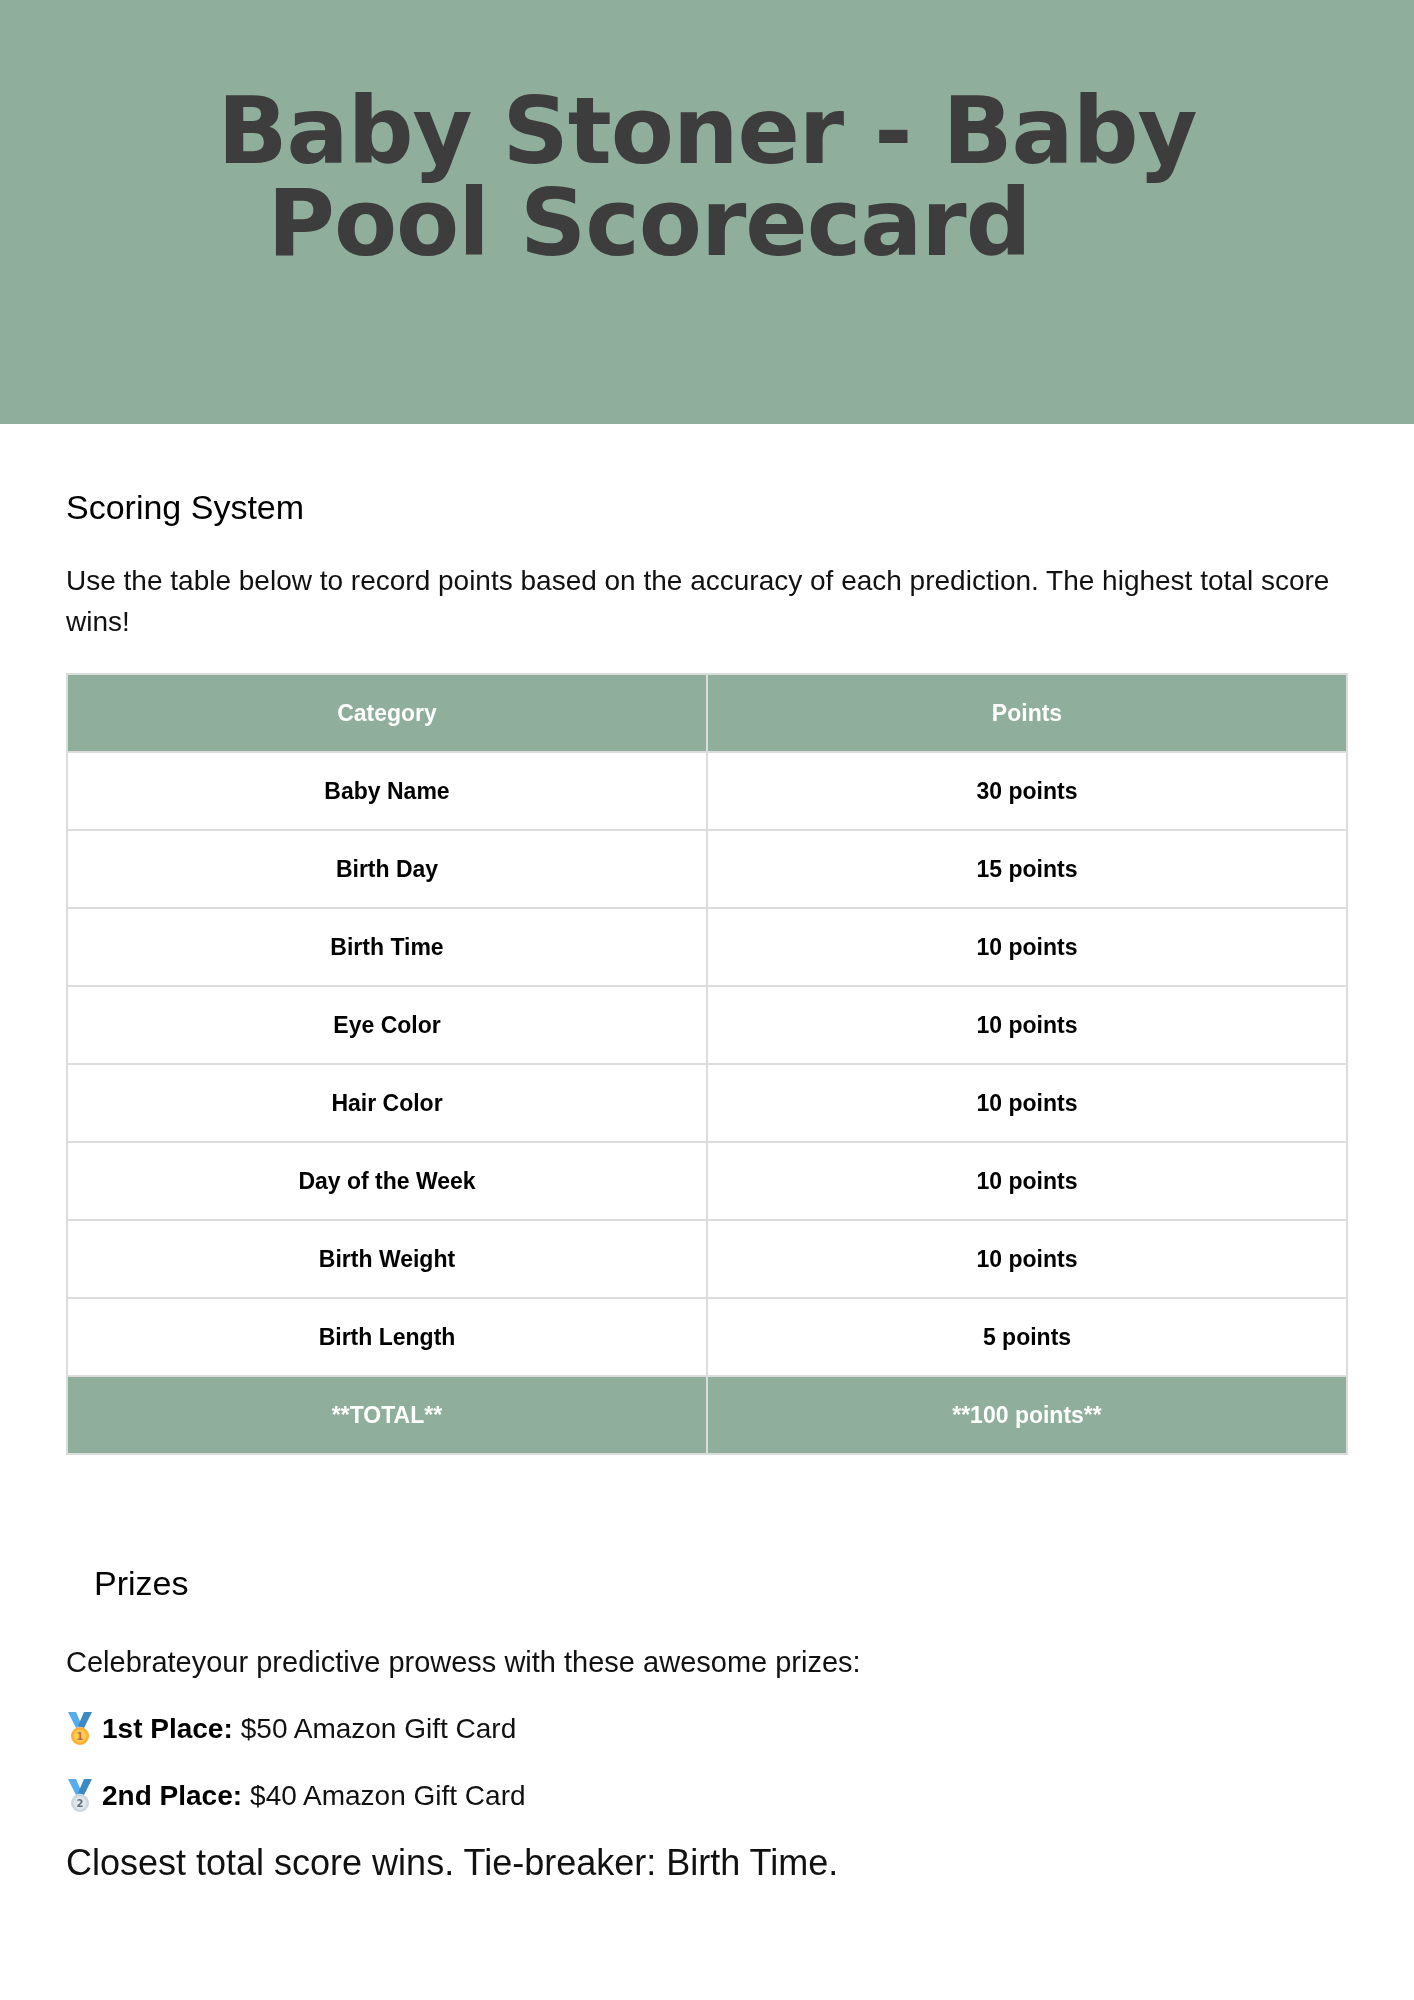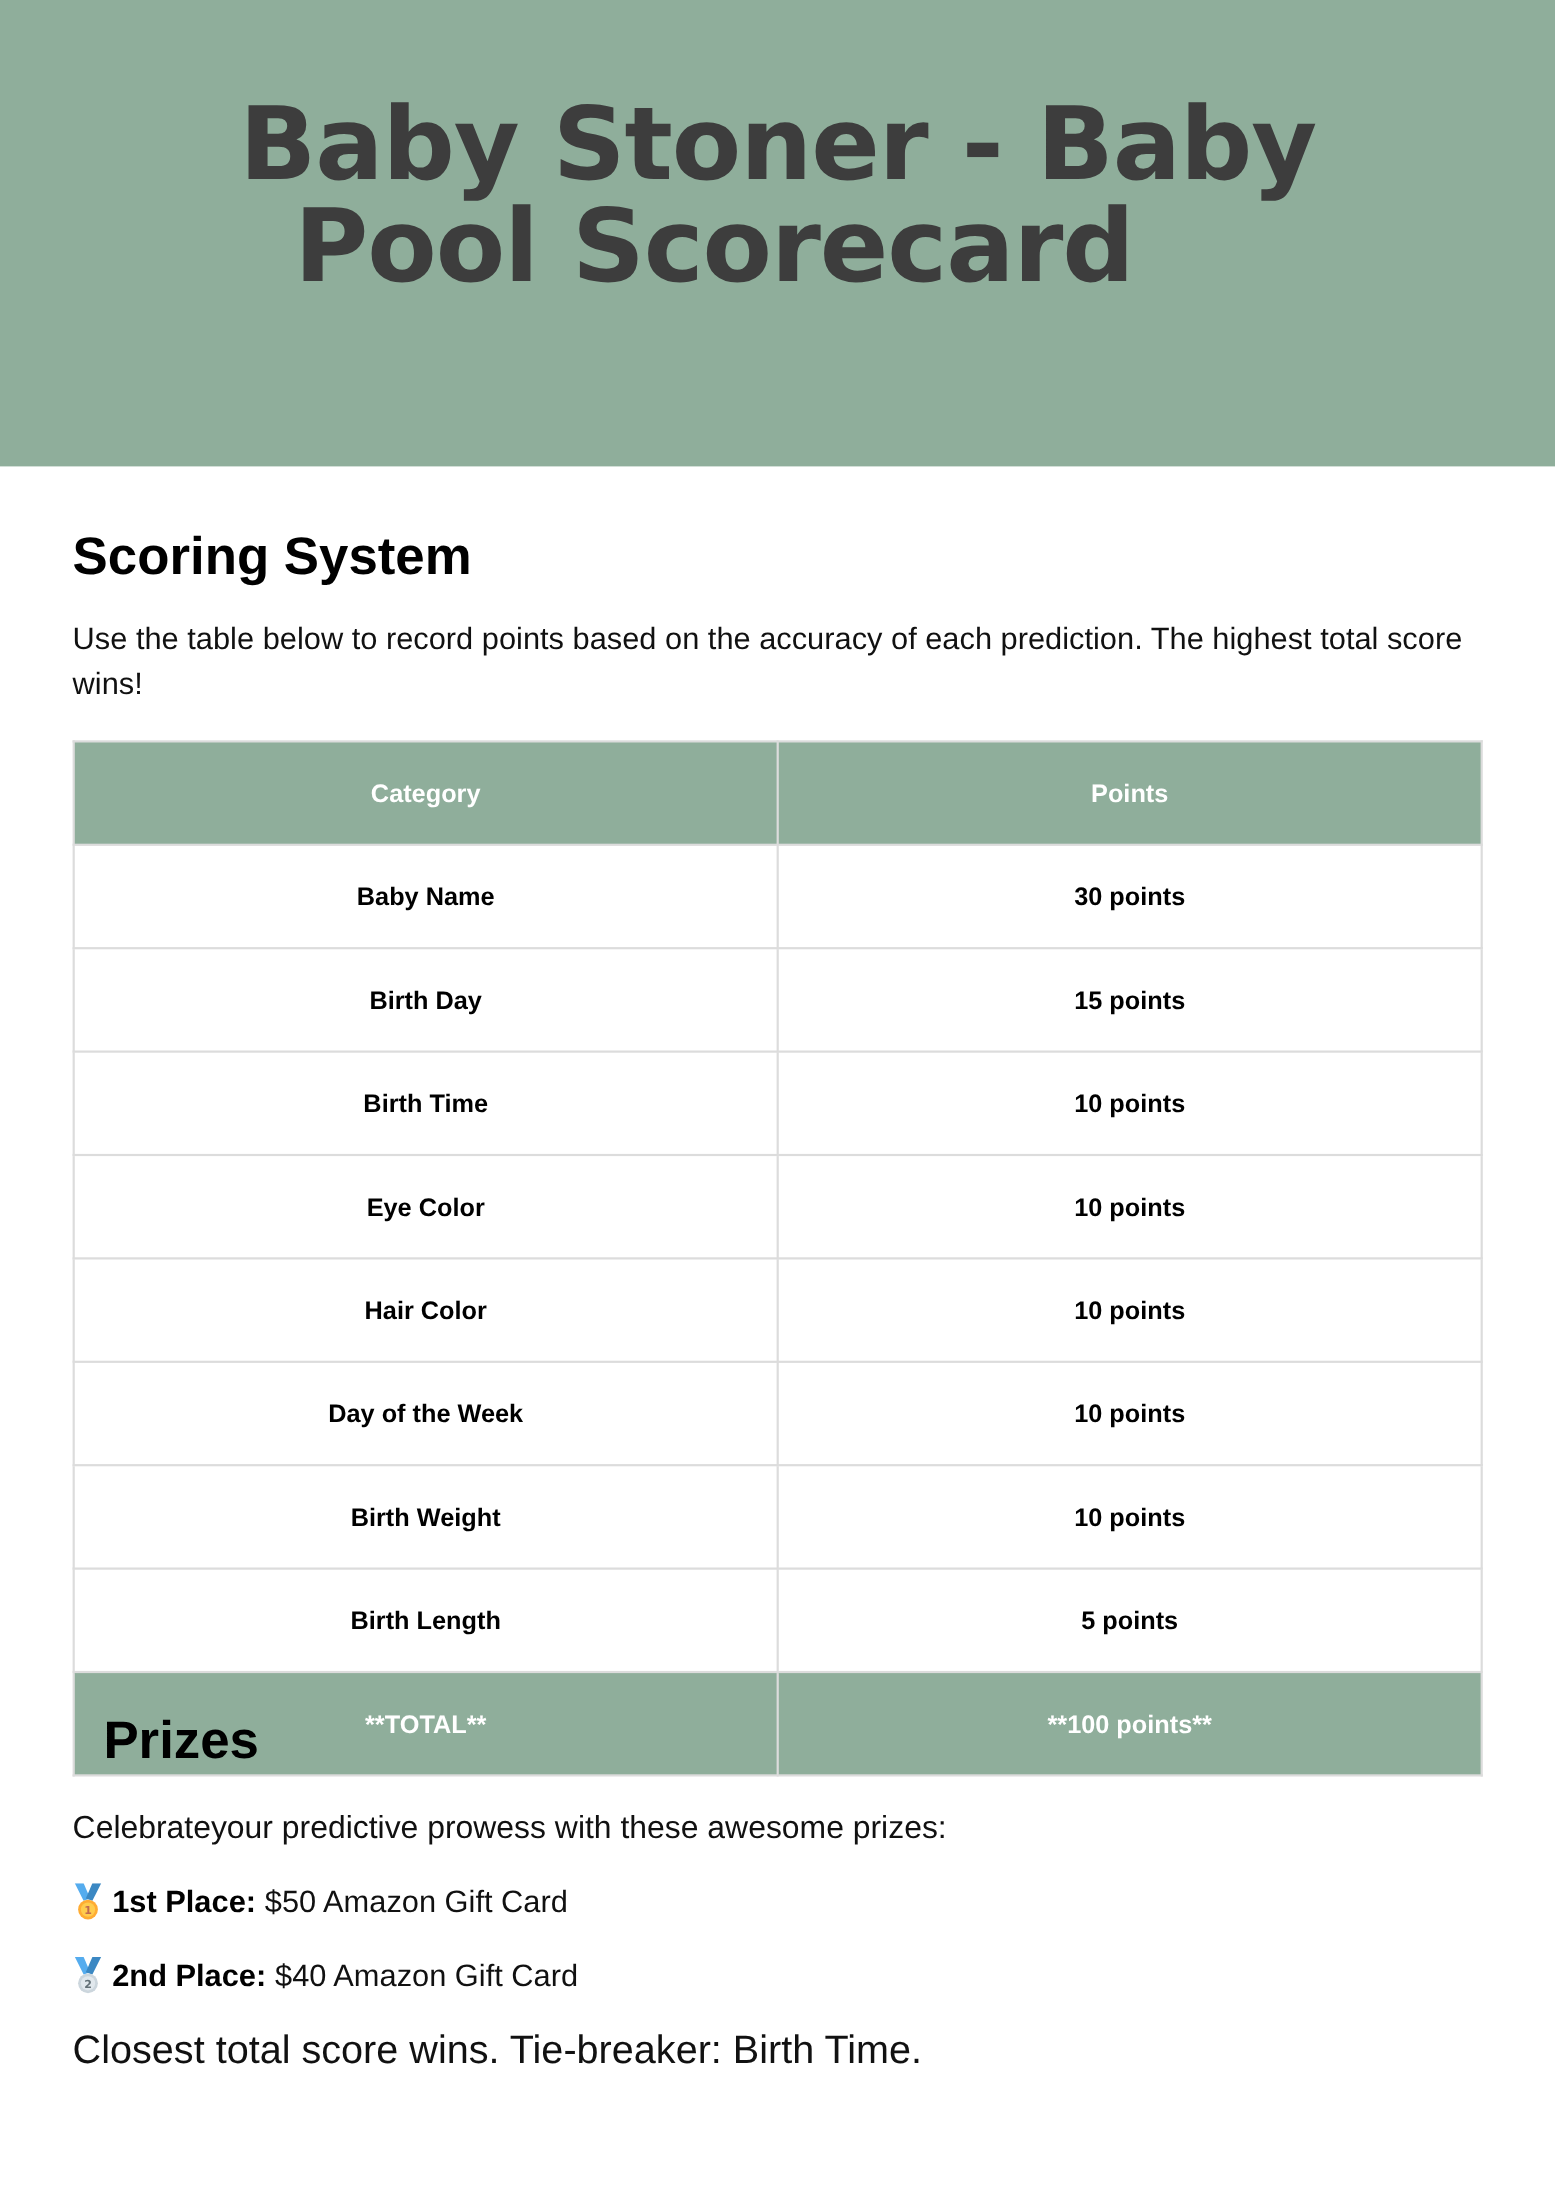--- a/index.html
+++ b/index.html
@@ -16,36 +16,36 @@
     font-family: "DejaVu Sans", sans-serif; font-weight: bold;
     font-size: 92px; line-height: 92px; color: #3d3d3d;
     letter-spacing: -1px;
   }
   .hero-title .line1 { display: block; }
   .hero-title .line2 { display: block; padding-right: 116px; }
 
   .content { position: absolute; left: 66px; top: 424px; width: 1282px; }
 
   h2.section {
-    font-family: "Liberation Sans", sans-serif; font-weight: bold;
-    font-size: 48px; line-height: 58px; color: #000;
+    font-family: "Liberation Sans", sans-serif; font-weight: normal;
+    font-size: 34px; line-height: 58px; color: #000;
   }
   .scoring-title { position: absolute; left: 0; top: 54px; }
   .intro {
     position: absolute; left: 0; top: 136px; width: 1282px;
     font-size: 28px; line-height: 41px; color: #111;
   }
 
   table.score {
     position: absolute; left: 0; top: 249px; width: 1282px;
     border-collapse: collapse; table-layout: fixed;
   }
   table.score td, table.score th {
     border: 2px solid #dcdcdc;
-    height: 94px; text-align: center; vertical-align: middle;
+    height: 78px; text-align: center; vertical-align: middle;
     font-size: 23px; font-weight: bold; margin-top: 31px;
   }
   table.score th { background: #8fae9b; color: #fff; }
   table.score tr.total td { background: #8fae9b; color: #fff; }
   table.score td { color: #000; }
 
   .prizes-title { position: absolute; left: 0; top: 1130px; margin-left: 28px; }
   .prizes-intro { position: absolute; left: 0; top: 1218px; font-size: 29px; line-height: 40px; color: #111; }
   .prize-line { position: absolute; left: 0; font-size: 28px; line-height: 40px; color: #111; display: flex; align-items: center; }
   .prize-line.p1 { top: 1285px; }

